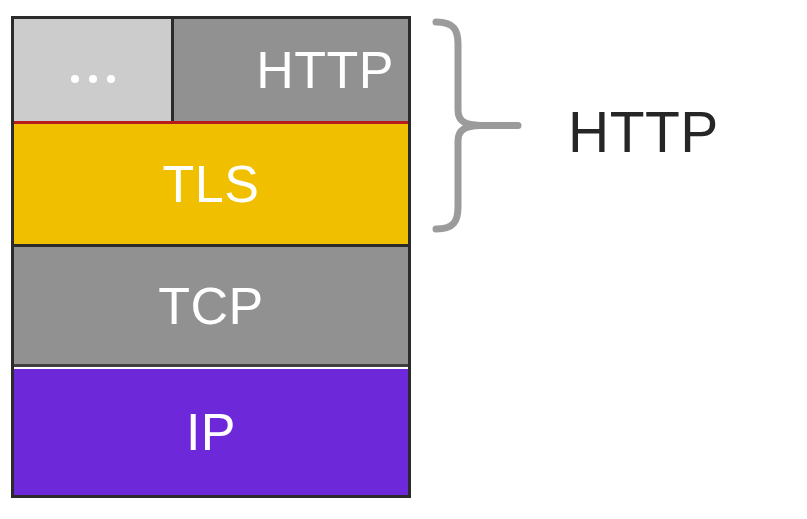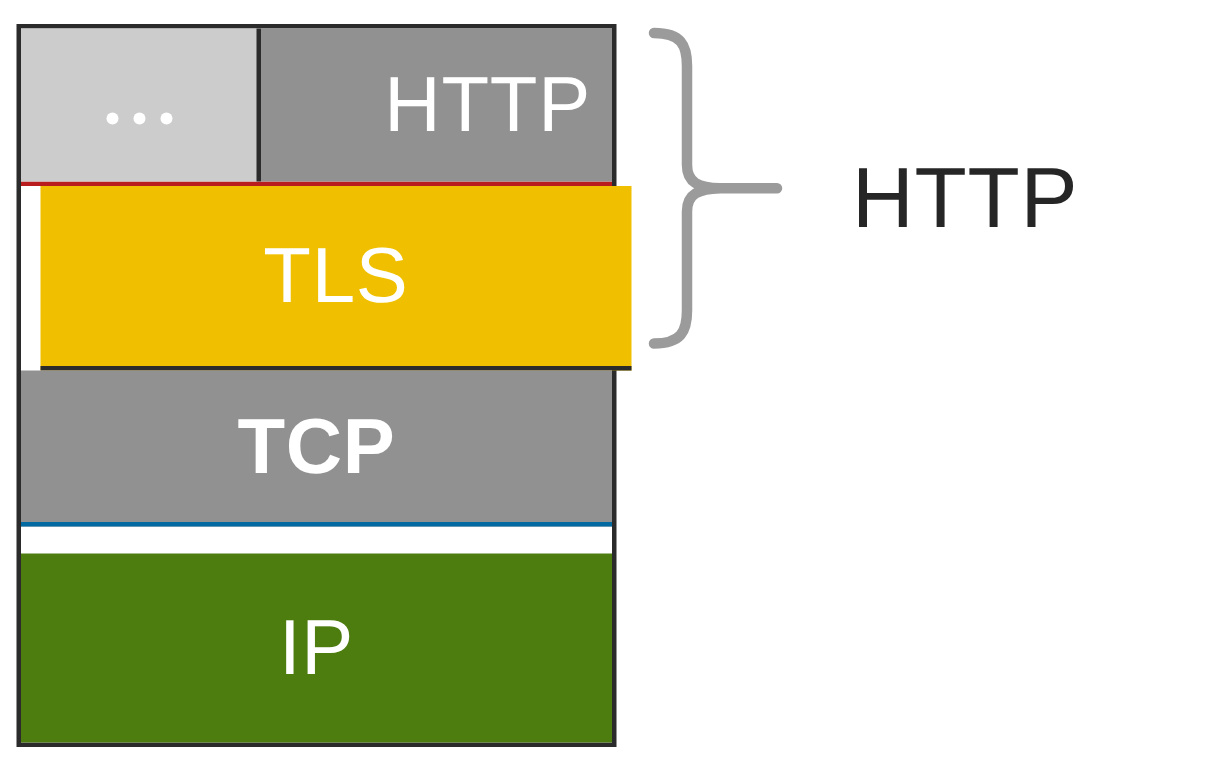--- a/index.html
+++ b/index.html
@@ -97,35 +97,33 @@
     box-sizing: border-box;
     font-size: 52px;
     color: #ffffff;
   }
 
   .layer-tls {
     top: 105px;
     height: 123px;
     background: #f0c000;
     border-bottom: 3px solid #2b2b2b;
-    margin-left: 13px;
   }
 
   .layer-tcp {
     top: 228px;
-    height: 104px;
+    height: 120px;
     background: #919191;
-    border-bottom: 3px solid #0369a1;
-    font-weight: bold;
+    border-bottom: 3px solid #404040;
   }
 
   .layer-ip {
     top: 350px;
     height: 126px;
-    background: #4d7c0f;
+    background: #6d28d9;
   }
 
   
   .brace-wrap {
     position: absolute;
     left: 428px;
     top: 18px;
     width: 100px;
     height: 215px;
   }

